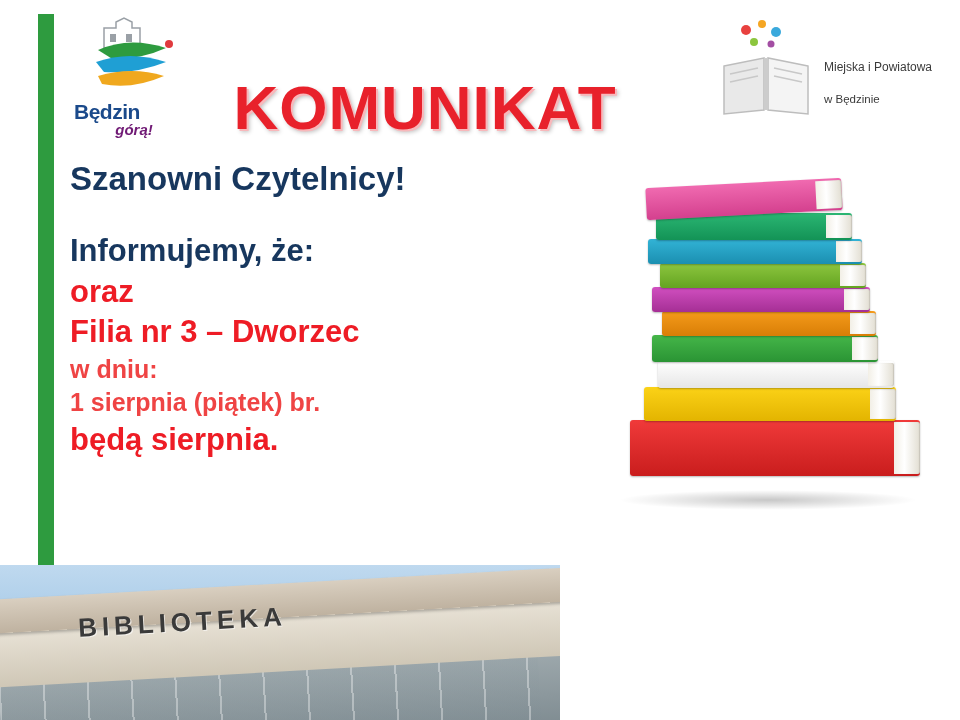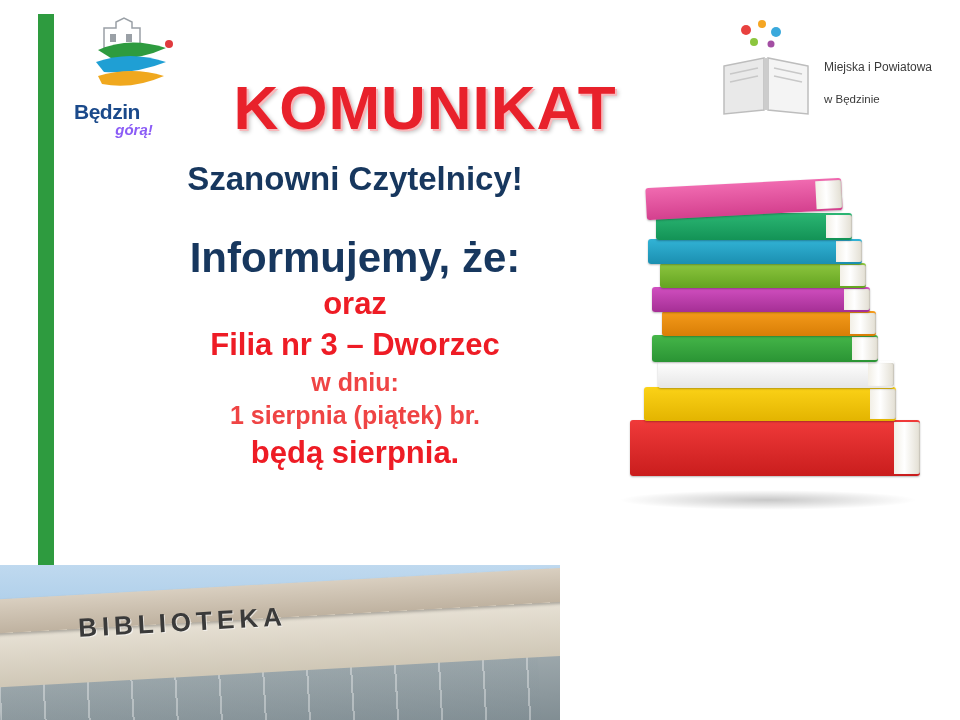--- a/index.html
+++ b/index.html
@@ -52,21 +52,21 @@
   }
   .bedzin-logo .logo-sub {
     position: absolute;
     left: 0;
     top: 107px;
     width: 120px;
     text-align: center;
     font-size: 15px;
     font-style: italic;
     font-weight: bold;
-    color: #8b5cf6;
+    color: #701a75;
   }
 
   
   .lib-logo {
     position: absolute;
     left: 716px;
     top: 14px;
     width: 250px;
     height: 120px;
   }
@@ -110,34 +110,33 @@
     font-family: "Liberation Sans", sans-serif;
     margin-top: 26px;
   }
 
   
   .text-block {
     position: absolute;
     left: 70px;
     top: 160px;
     width: 570px;
-    text-align: center;
   }
   .line {
     font-weight: bold;
     line-height: 1.18;
     font-family: "Liberation Sans", sans-serif;
   }
   .greeting {
     font-size: 33px;
     color: #17375e;
     margin-bottom: 34px;
   }
   .info {
-    font-size: 42px;
+    font-size: 31px;
     color: #17375e;
     margin-bottom: 4px;
   }
   .red {
     font-size: 31px;
     color: #ee1c25;
     margin-bottom: 4px;
   }
   .navy {
     font-size: 25px;

